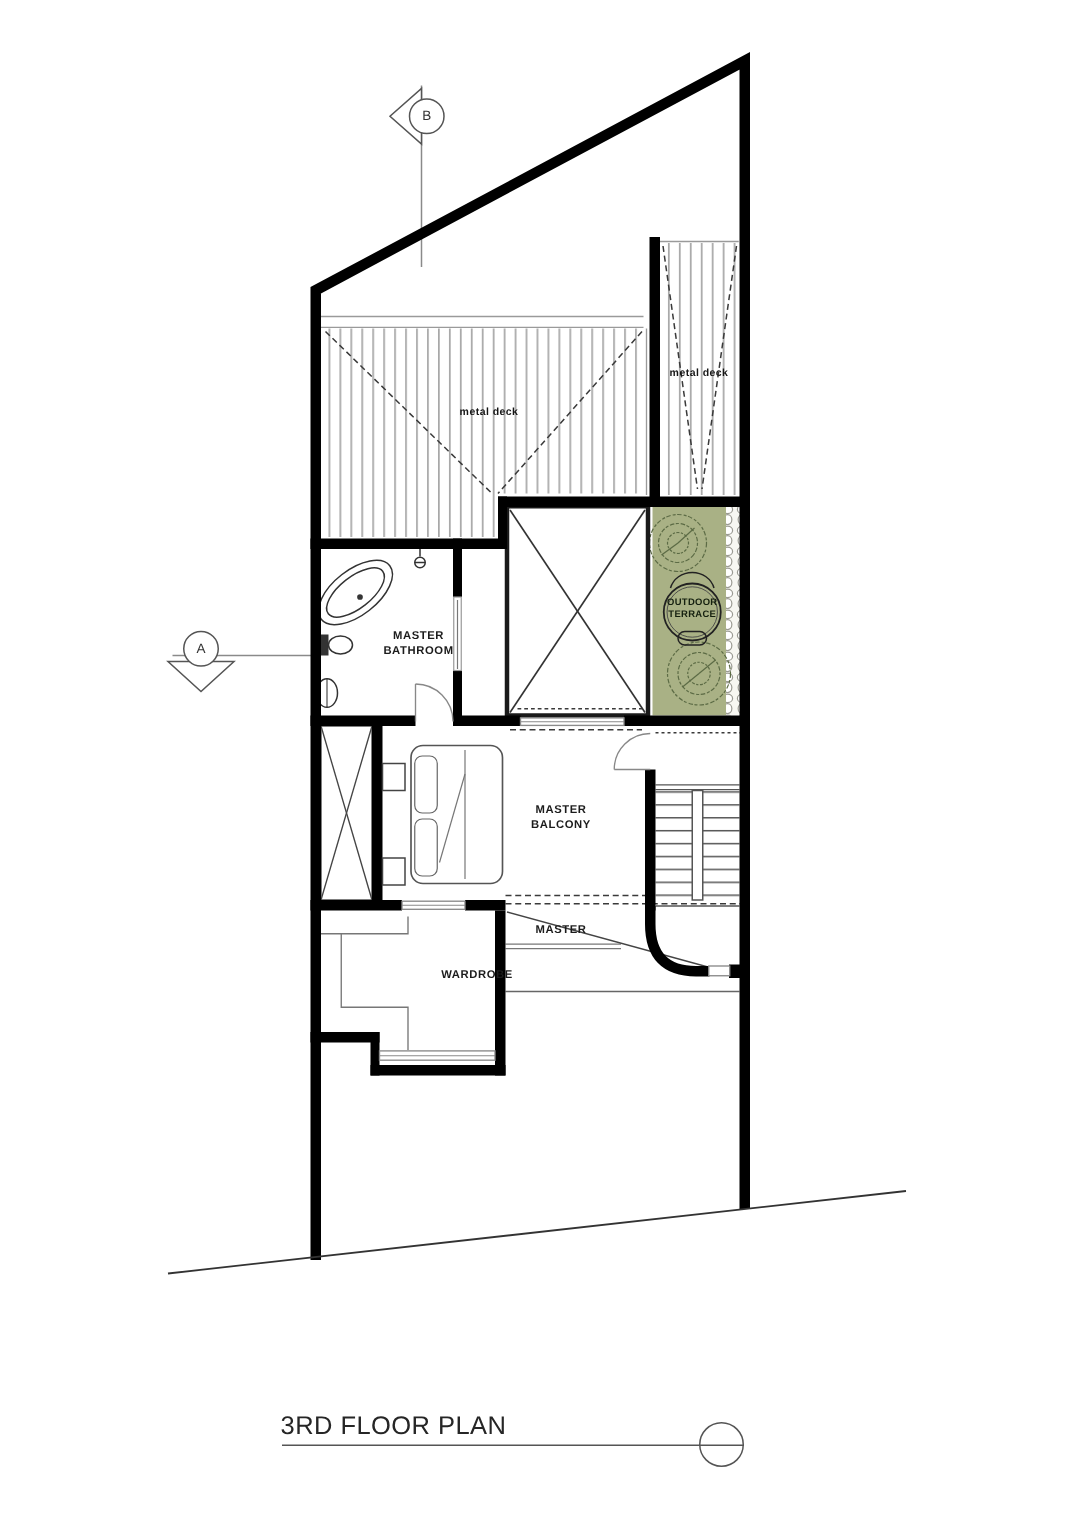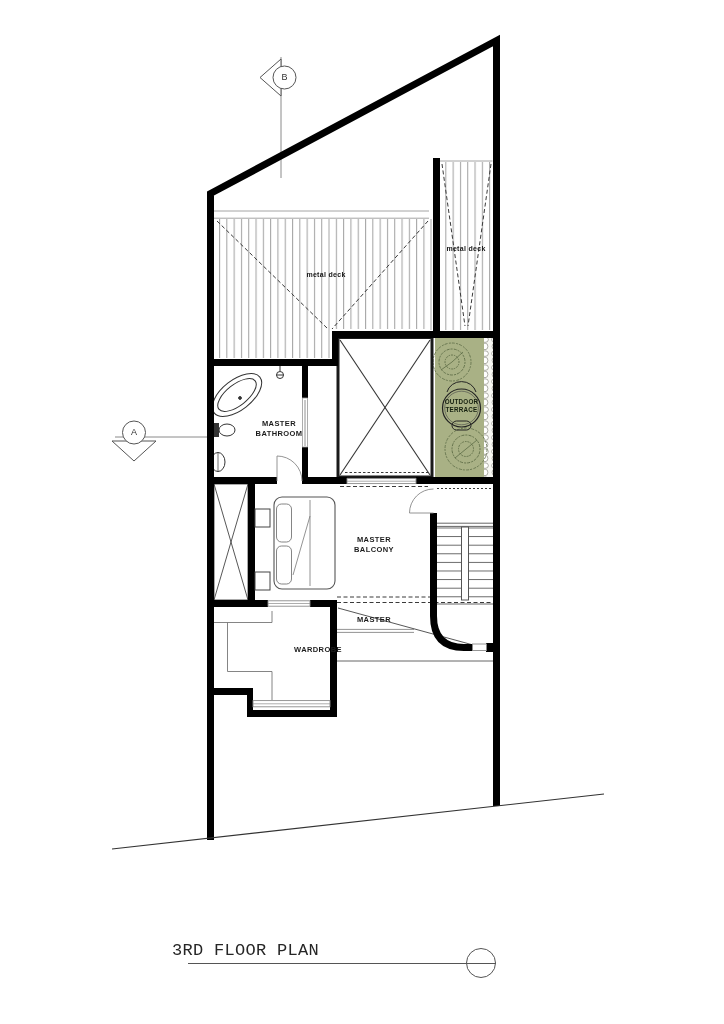--- a/index.html
+++ b/index.html
@@ -218,15 +218,15 @@
 
 <div class="lbl deck" style="left:326px;top:275px;">metal deck</div>
 <div class="lbl deck" style="left:466px;top:249px;">metal deck</div>
 
 <div class="lbl room wrap" style="left:279px;top:429px;width:54px;">MASTER BATHROOM</div>
 <div class="lbl terr wrap" style="left:461.5px;top:406px;width:46px;">OUTDOOR TERRACE</div>
 <div class="lbl room wrap" style="left:374px;top:545px;width:60px;">MASTER BALCONY</div>
 <div class="lbl room" style="left:374px;top:620px;">MASTER</div>
 <div class="lbl room" style="left:275px;top:650px;margin-left:43px;">WARDROBE</div>
 
-<div class="title-text" style="left:172px;top:941px;font-family:Liberation Mono, monospace;">3RD FLOOR PLAN</div>
+<div class="title-text" style="left:187px;top:941px;">3RD FLOOR PLAN</div>
 
 </div>
 
 </body></html>

